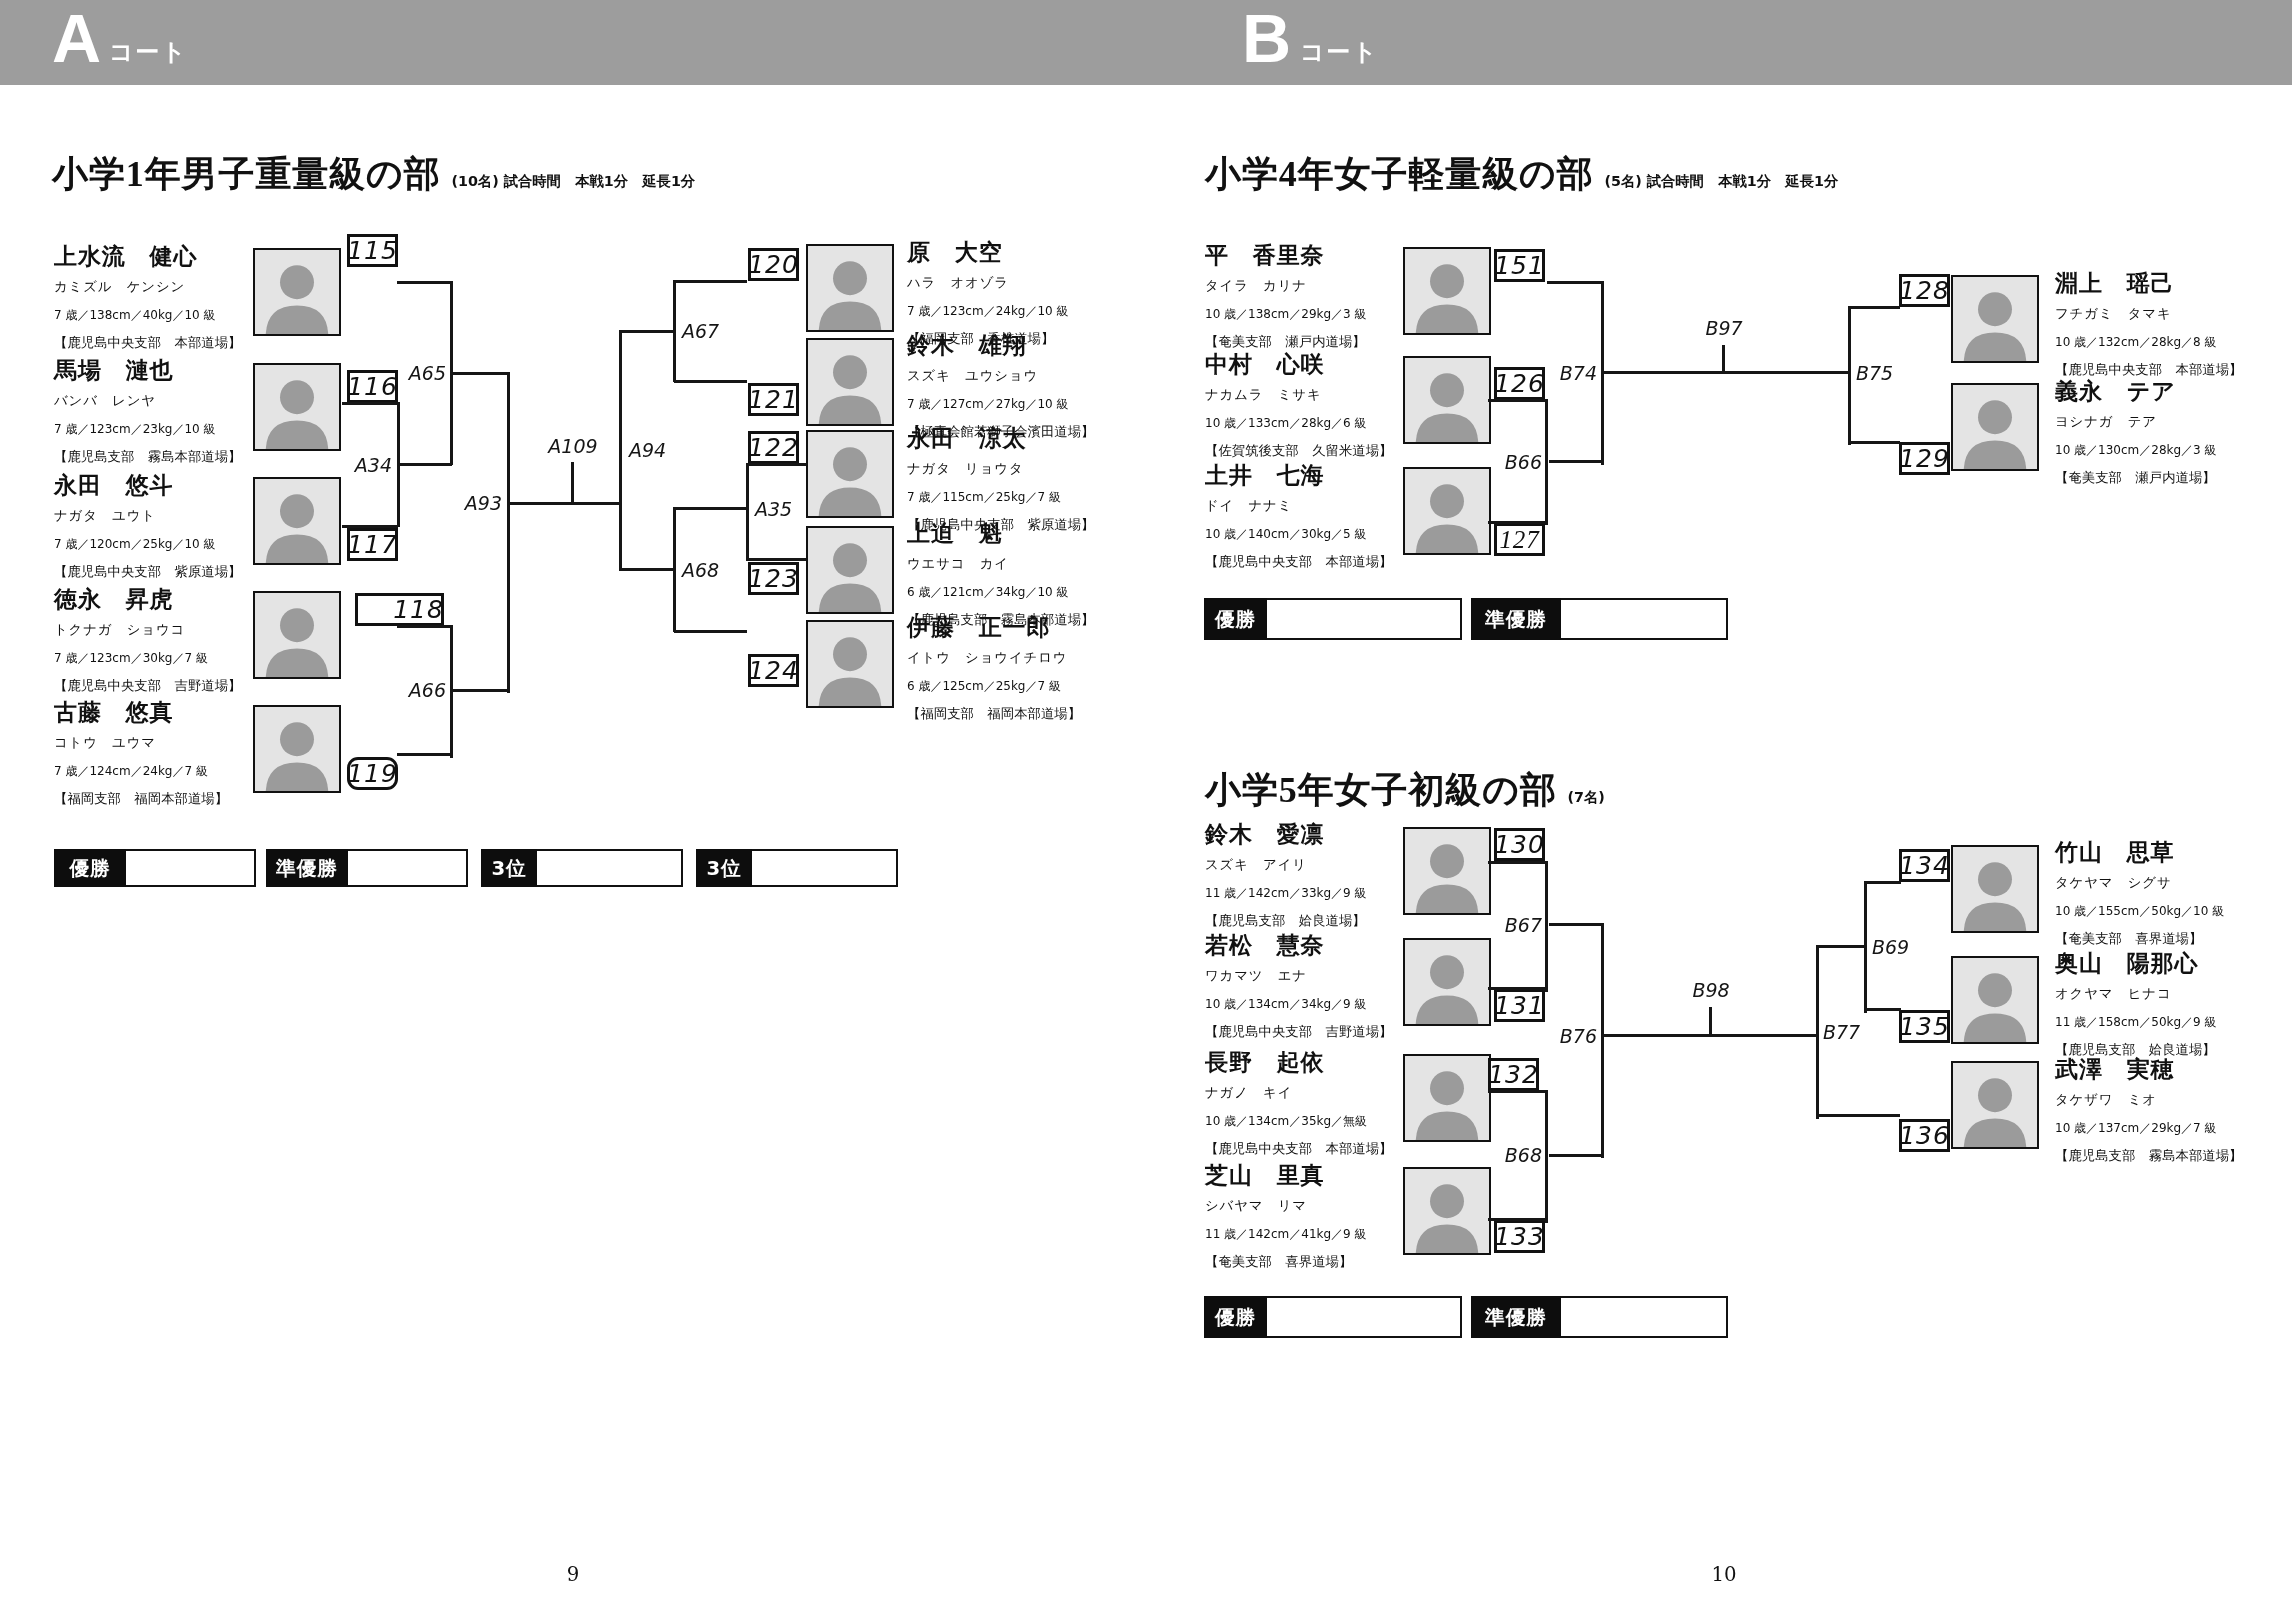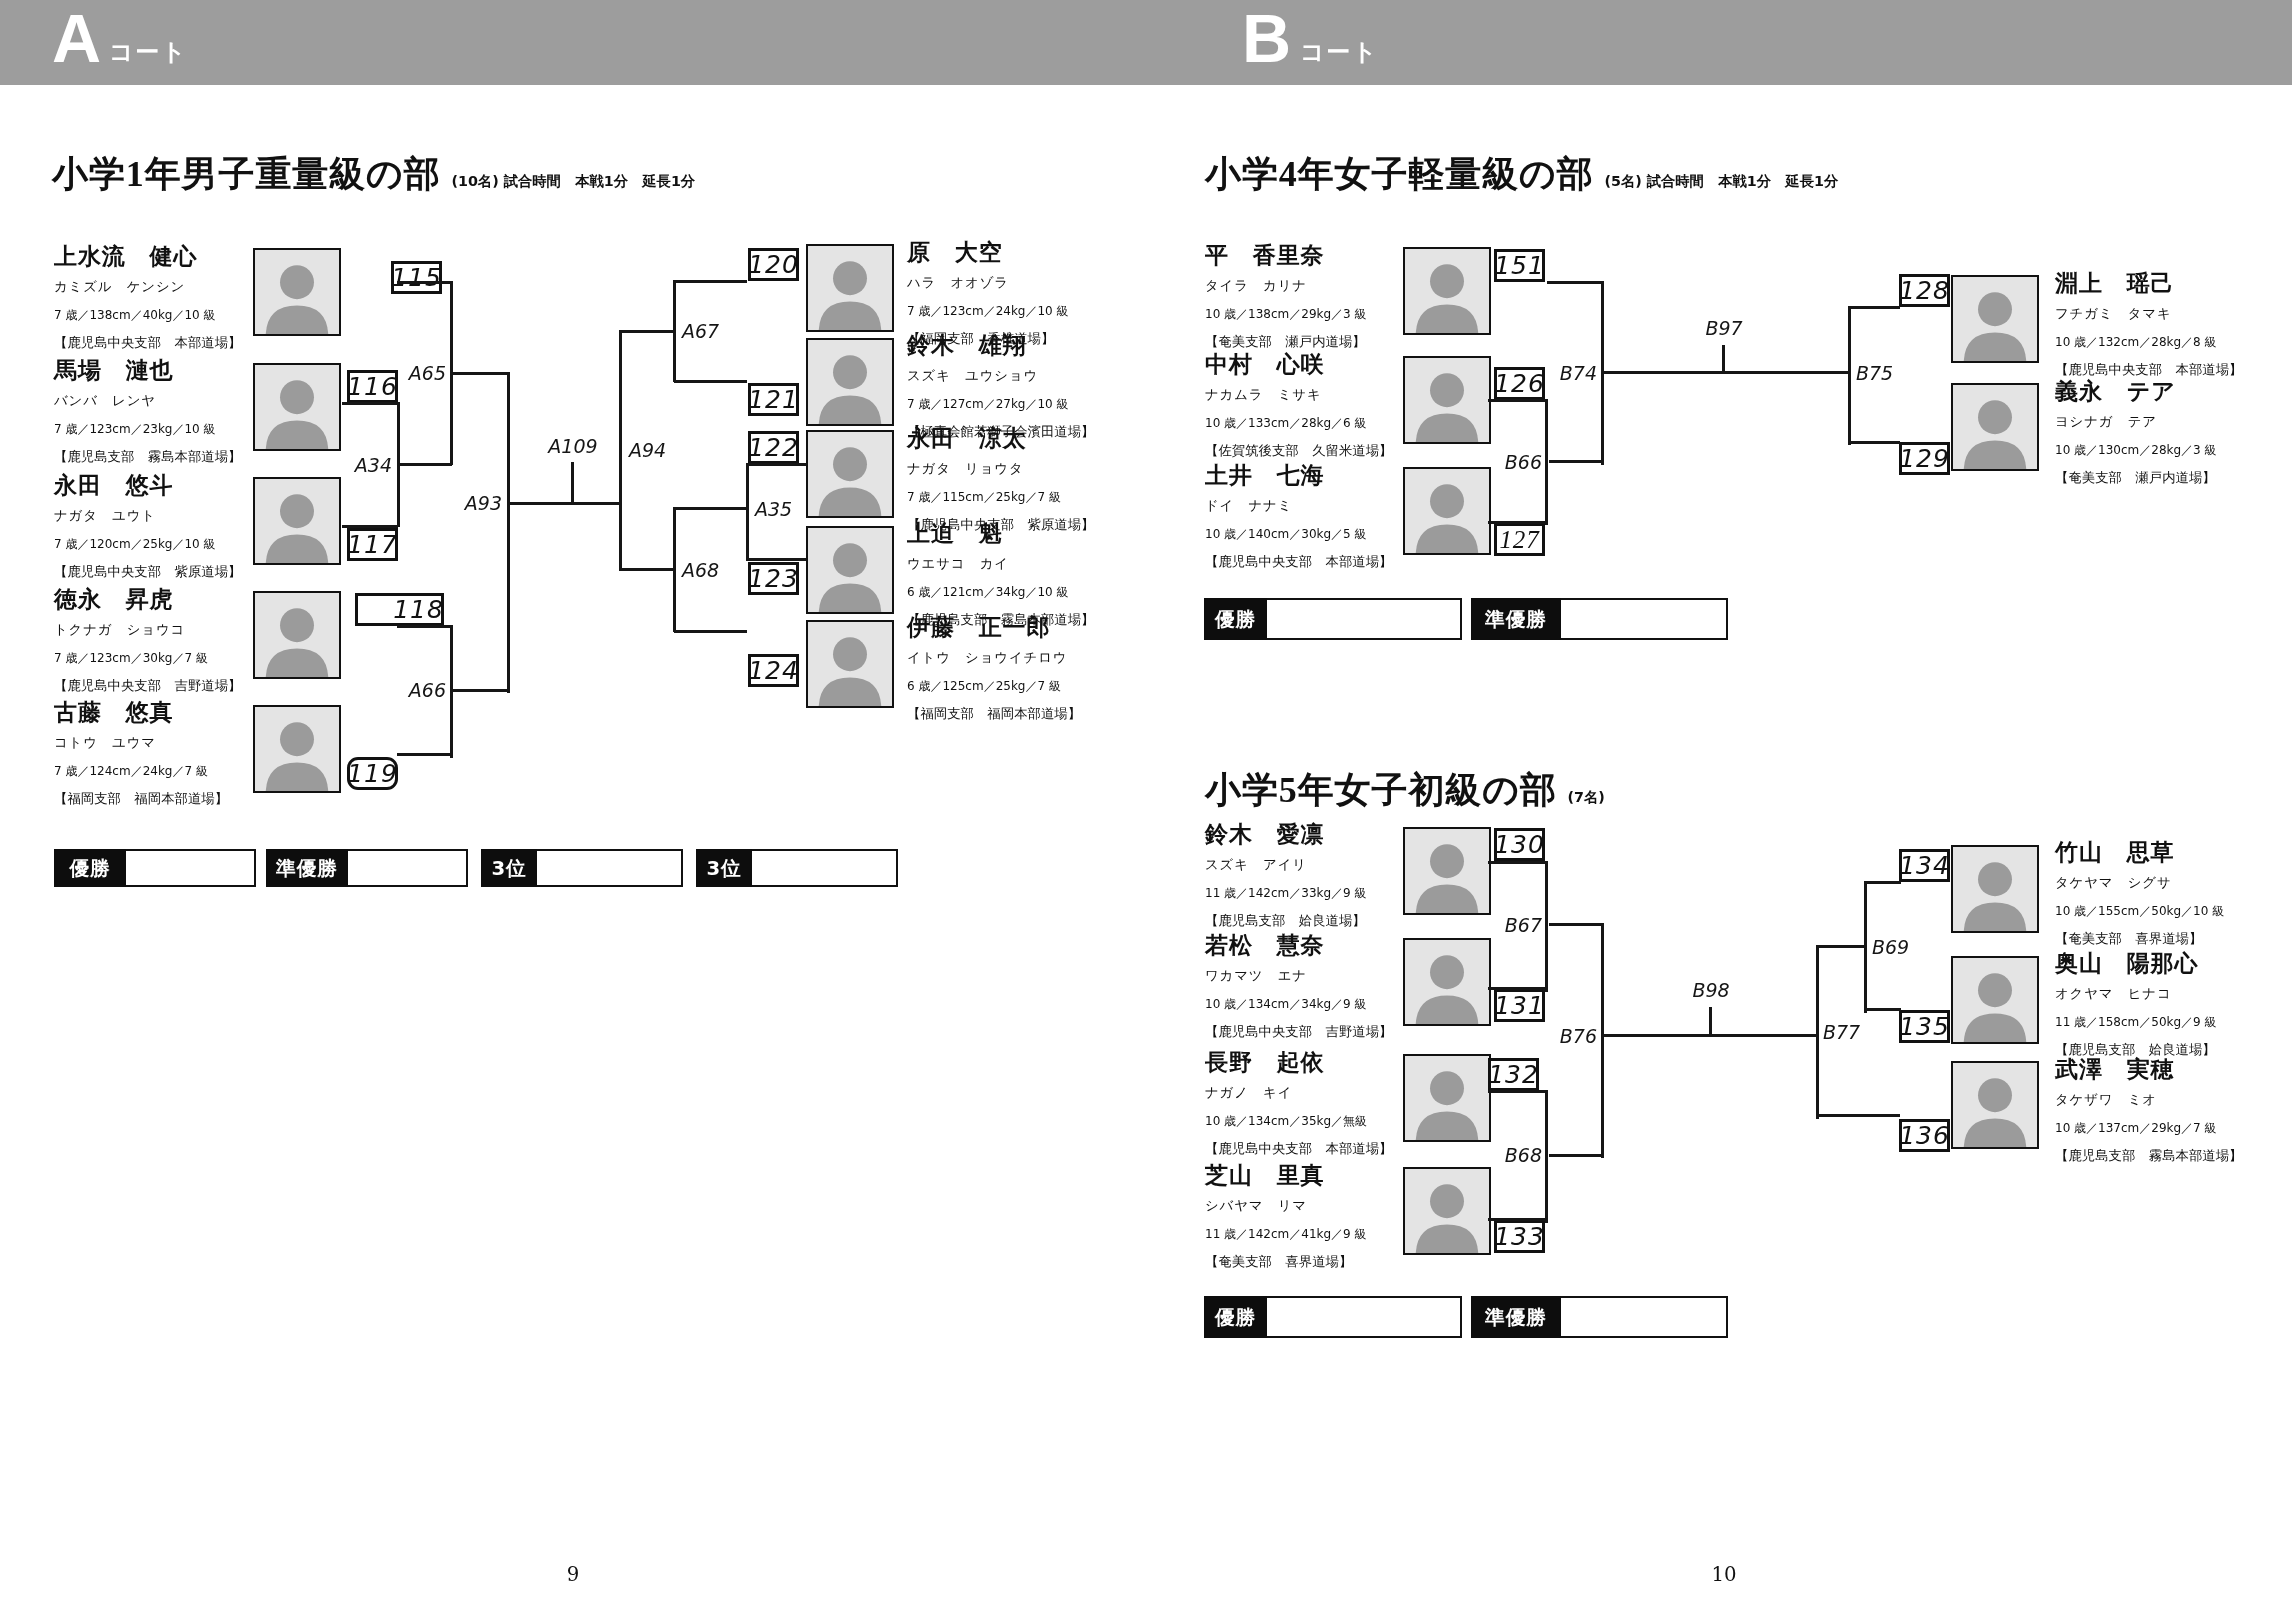--- a/index.html
+++ b/index.html
@@ -67,21 +67,21 @@
       <div class="p-stats">7 歳／138cm／40kg／10 級</div>
       <div class="p-dojo">【鹿児島中央支部　本部道場】</div>
     </div>
     <div class="photo" style="left: 253px; top: 248px;">
       <svg viewBox="0 0 94 94">
         <rect width="94" height="94" fill="#e4e4e4"></rect>
         <circle cx="47" cy="36" r="19" fill="#9b9b9b"></circle>
         <path d="M12 94 Q14 62 47 62 Q80 62 82 94 Z" fill="#9b9b9b"></path>
       </svg>
     </div>
-    <div class="numbox" style="left: 347px; top: 261px; margin-left: 44px;">115</div>
+    <div class="numbox" style="left: 347px; top: 234px;">115</div>
     <div class="entry-text" style="left: 54px; top: 357px; width: 233px;">
       <div class="p-name">馬場　漣也</div>
       <div class="p-kana">バンバ　レンヤ</div>
       <div class="p-stats">7 歳／123cm／23kg／10 級</div>
       <div class="p-dojo">【鹿児島支部　霧島本部道場】</div>
     </div>
     <div class="photo" style="left: 253px; top: 363px;">
       <svg viewBox="0 0 94 94">
         <rect width="94" height="94" fill="#e4e4e4"></rect>
         <circle cx="47" cy="36" r="19" fill="#9b9b9b"></circle>

